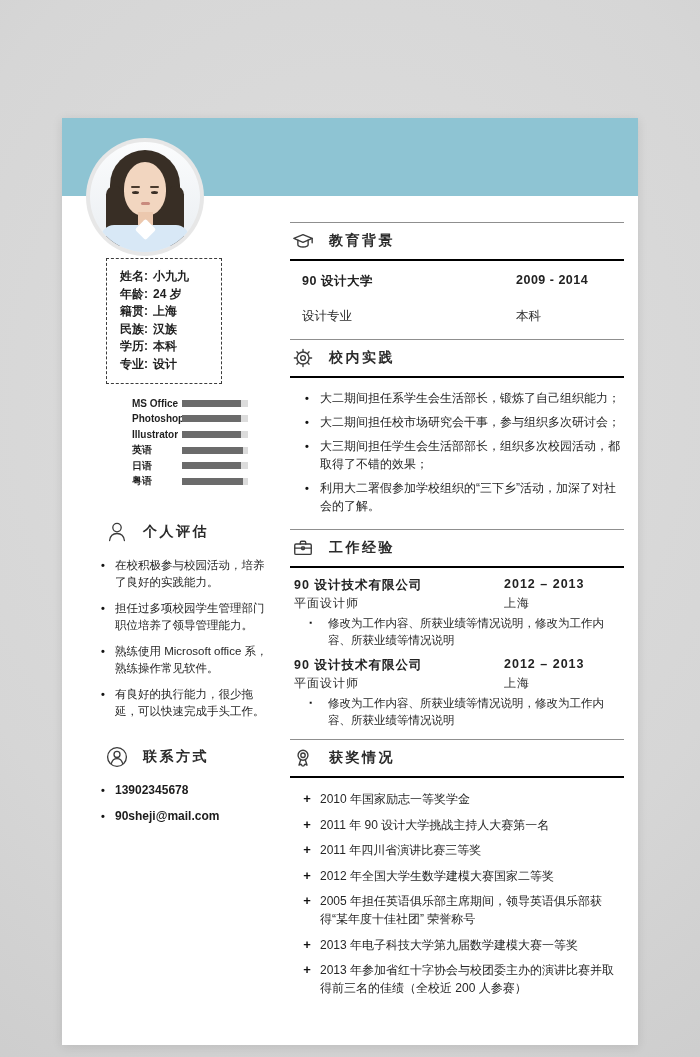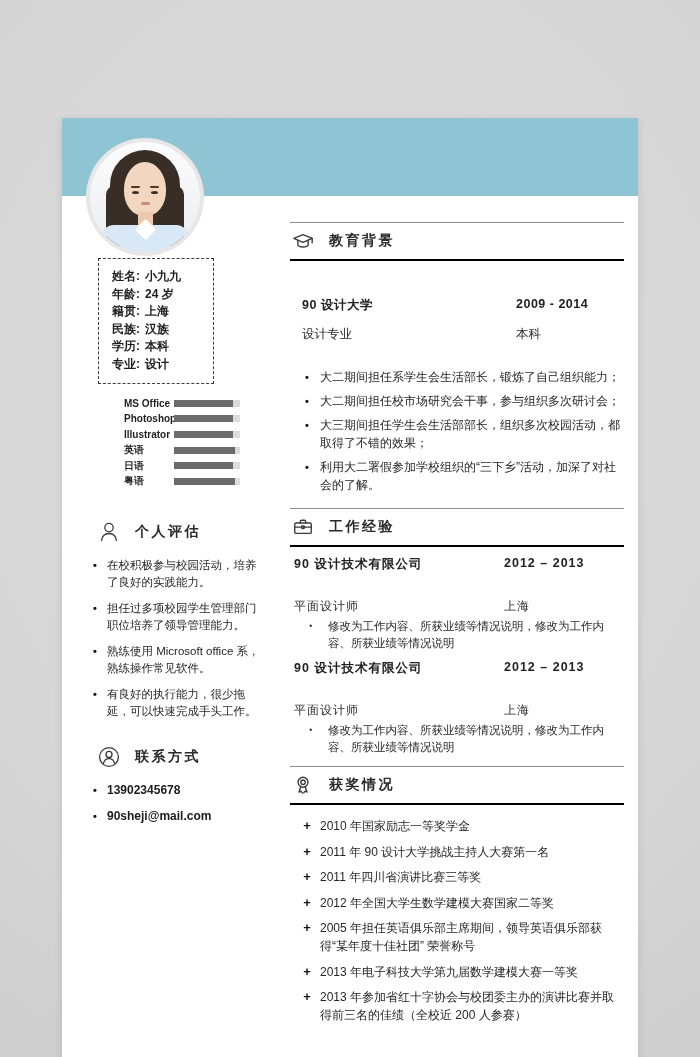--- a/index.html
+++ b/index.html
@@ -33,21 +33,21 @@
   .lock-r { position:absolute; right:16px; top:44px; width:17px; height:62px; background:#382e25; border-radius:9px; }
   .face { position:absolute; left:34px; top:20px; width:42px; height:54px; background:#f2d6c0; border-radius:50% 50% 46% 46%; }
   .brow { position:absolute; top:24px; width:9px; height:2px; background:#4a3b2e; border-radius:2px; }
   .eye  { position:absolute; top:29px; width:7px; height:3px; background:#3a2f26; border-radius:50%; }
   .mouth{ position:absolute; left:51px; top:60px; width:9px; height:2.5px; background:#c98b7e; border-radius:3px; }
   .neck { position:absolute; left:48px; top:70px; width:15px; height:16px; background:#ecc8ae; }
   .shirt{ position:absolute; left:11px; top:83px; width:88px; height:28px; background:#d8e8f6; border-radius:13px 13px 0 0; }
   .collar{ position:absolute; left:48px; top:80px; width:15px; height:15px; background:#ffffff; transform:rotate(45deg); border-radius:2px; }
 
   
-  .left-col { position:absolute; left:28px; top:140px; width:176px; color:#222; }
+  .left-col { position:absolute; left:36px; top:140px; width:176px; color:#222; }
   .info-box {
     margin-left:8px; display:inline-block; border:1px dashed #3c3c3c;
     padding:9px 13px 9px 13px; min-width:116px;
   }
   .info-row { font-size:12px; line-height:17.6px; white-space:nowrap; font-weight:600; color:#1f1f1f; }
   .info-row .val { margin-left:5px; }
 
   .lsec-head { display:flex; align-items:center; gap:13px; margin:24px 0 0 6px; }
   .lsec-head .ic { width:26px; height:26px; flex:0 0 26px; display:flex; align-items:center; justify-content:center; }
   .sec-title { font-size:14px; font-weight:700; letter-spacing:2.5px; color:#2b2b2b; }
@@ -65,34 +65,34 @@
   .contact-list .b-text { font-size:12px; font-weight:600; color:#1c1c1c; }
 
   
   .right-col { margin-left:228px; width:334px; padding:104px 0 40px 0; color:#2a2a2a; }
   .rsec-head {
     display:flex; align-items:center; gap:15px; padding:7px 2px;
     border-top:1px solid #8f8f8f; border-bottom:2px solid #000000;
   }
   .rsec-head .ic { width:22px; height:22px; flex:0 0 22px; display:flex; align-items:center; justify-content:center; }
 
-  .edu-grid { display:grid; grid-template-columns:214px 1fr; row-gap:12px; padding:12px 0 14px 12px;margin-top:24px; }
+  .edu-grid { display:grid; grid-template-columns:214px 1fr; row-gap:18px; padding:12px 0 14px 12px; }
   .edu-strong { font-size:12.5px; font-weight:700; letter-spacing:0.5px; color:#222; }
   .edu-normal { font-size:12.5px; font-weight:400; color:#2c2c2c; }
 
   .r-list { padding:11px 0 8px 4px; }
   .r-item { display:flex; margin-bottom:6px; }
   .r-mark { flex:0 0 26px; text-align:center; font-size:11px; line-height:18px; color:#111; font-weight:700; }
   .r-text { flex:1; font-size:12px; line-height:18px; color:#262626; }
 
   .work-wrap { padding:9px 0 2px 4px; }
   .work-entry { margin-bottom:9px; }
   .work-grid { display:grid; grid-template-columns:210px 1fr; row-gap:1px; }
   .wk-strong { font-size:12.5px; font-weight:700; letter-spacing:1px; color:#222; }
-  .wk-normal { font-size:12px; font-weight:400; letter-spacing:1px; color:#2c2c2c;margin-top:24px; }
+  .wk-normal { font-size:12px; font-weight:400; letter-spacing:1px; color:#2c2c2c; }
   .wk-detail { display:flex; margin-top:3px; }
   .wk-dmark { flex:0 0 34px; text-align:center; font-size:8px; line-height:16.5px; color:#111; }
   .wk-dtext { flex:1; font-size:11.5px; line-height:16.5px; color:#262626; }
 
   .award-list { padding:12px 0 0 4px; }
   .award-list .r-item { margin-bottom:7.5px; }
   .award-list .r-mark { font-size:13px; line-height:18px; }
 
   svg { display:block; }
   .stroke { fill:none; stroke:#3b3b3b; stroke-width:1.5; stroke-linecap:round; stroke-linejoin:round; }
@@ -229,20 +229,30 @@
         </span>
         <span class="sec-title">教育背景</span>
       </div>
       <div class="edu-grid">
         <span class="edu-strong">90 设计大学</span>
         <span class="edu-strong">2009 - 2014</span>
         <span class="edu-normal">设计专业</span>
         <span class="edu-normal">本科</span>
       </div>
 
+      <div class="rsec-head">
+        <span class="ic">
+          <svg width="22" height="22" viewBox="0 0 24 24">
+            <circle class="stroke" cx="12" cy="12" r="6.6"></circle>
+            <circle class="stroke" cx="12" cy="12" r="2.6"></circle>
+            <path class="stroke" d="M12 2.6 v2.4 M12 19 v2.4 M2.6 12 h2.4 M19 12 h2.4 M5.3 5.3 l1.7 1.7 M17 17 l1.7 1.7 M18.7 5.3 L17 7 M7 17 l-1.7 1.7"></path>
+          </svg>
+        </span>
+        <span class="sec-title">校内实践</span>
+      </div>
       <div class="r-list" id="practice-list">
           <div class="r-item">
             <span class="r-mark">•</span>
             <span class="r-text">大二期间担任系学生会生活部长，锻炼了自己组织能力；</span>
           </div>
           <div class="r-item">
             <span class="r-mark">•</span>
             <span class="r-text">大二期间担任校市场研究会干事，参与组织多次研讨会；</span>
           </div>
           <div class="r-item">

